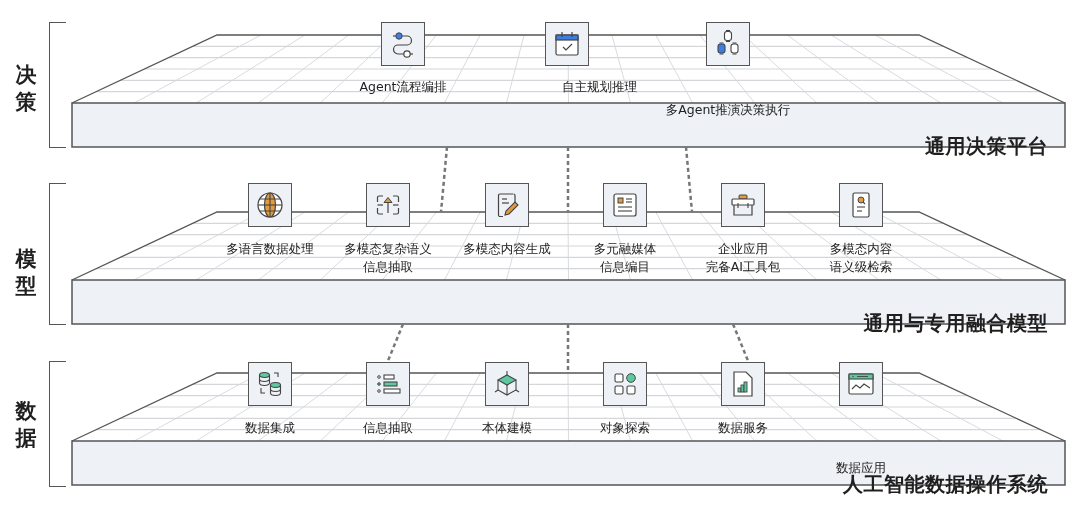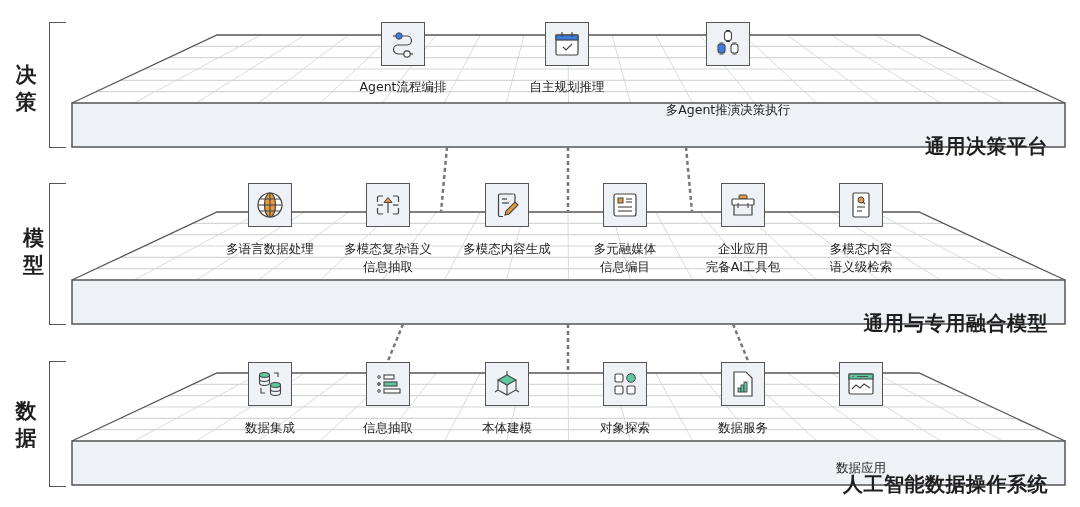--- a/index.html
+++ b/index.html
@@ -94,21 +94,21 @@
     <line x1="568" y1="147" x2="568" y2="212" stroke="#777" stroke-width="2.5" stroke-dasharray="4 3"></line>
     <line x1="686" y1="147" x2="692" y2="212" stroke="#777" stroke-width="2.5" stroke-dasharray="4 3"></line>
     <line x1="403" y1="324" x2="383" y2="373" stroke="#777" stroke-width="2.5" stroke-dasharray="4 3"></line>
     <line x1="568" y1="324" x2="568" y2="373" stroke="#777" stroke-width="2.5" stroke-dasharray="4 3"></line>
     <line x1="733" y1="324" x2="753" y2="373" stroke="#777" stroke-width="2.5" stroke-dasharray="4 3"></line>
   </svg>
 
 <div id="overlay"></div>
 
 <div class="layer-name" style="top:62px;">决策</div>
-<div class="layer-name" style="top:225px;text-align:right;">模型</div>
+<div class="layer-name" style="top:246px;">模型</div>
 <div class="layer-name" style="top:398px;">数据</div>
 
 <div class="bracket" style="top:22px;height:124px;"></div>
 <div class="bracket" style="top:183px;height:140px;"></div>
 <div class="bracket" style="top:361px;height:124px;"></div>
 
 <div class="platform-label" style="top:117px;">通用决策平台</div>
 <div class="platform-label" style="top:294px;">通用与专用融合模型</div>
 <div class="platform-label" style="top:455px;">人工智能数据操作系统</div>
 
@@ -125,21 +125,21 @@
 
 <div class="icon-box" style="left:545px;top:22px;">
   <svg viewBox="0 0 30 30">
     <rect x="4" y="6" width="22" height="20" rx="1.5" fill="#fff" stroke="#444" stroke-width="1.2"></rect>
     <rect x="4" y="6" width="22" height="5" fill="#3d7de4" stroke="#444" stroke-width="1.2"></rect>
     <line x1="10" y1="3" x2="10" y2="8" stroke="#444" stroke-width="1.2"></line>
     <line x1="20" y1="3" x2="20" y2="8" stroke="#444" stroke-width="1.2"></line>
     <path d="M11 18 L14 21 L20 15" fill="none" stroke="#444" stroke-width="1.2"></path>
   </svg>
 </div>
-<div class="cap" style="left:497px;top:78px;">自主规划推理</div>
+<div class="cap" style="left:497px;top:78px;text-align:right;">自主规划推理</div>
 
 <div class="icon-box" style="left:706px;top:22px;">
   <svg viewBox="0 0 30 30">
     <rect x="11.5" y="2.5" width="7" height="9" rx="2.5" fill="#fff" stroke="#444" stroke-width="1.1"></rect>
     <rect x="5" y="15" width="7" height="9" rx="2.5" fill="#3d7de4" stroke="#444" stroke-width="1.1"></rect>
     <rect x="18" y="15" width="7" height="9" rx="2.5" fill="#fff" stroke="#444" stroke-width="1.1"></rect>
     <line x1="13" y1="1.5" x2="17" y2="1.5" stroke="#444"></line>
       <line x1="13" y1="12.5" x2="17" y2="12.5" stroke="#444"></line>
     <line x1="6.5" y1="14" x2="10.5" y2="14" stroke="#444"></line>
       <line x1="6.5" y1="25" x2="10.5" y2="25" stroke="#444"></line>

